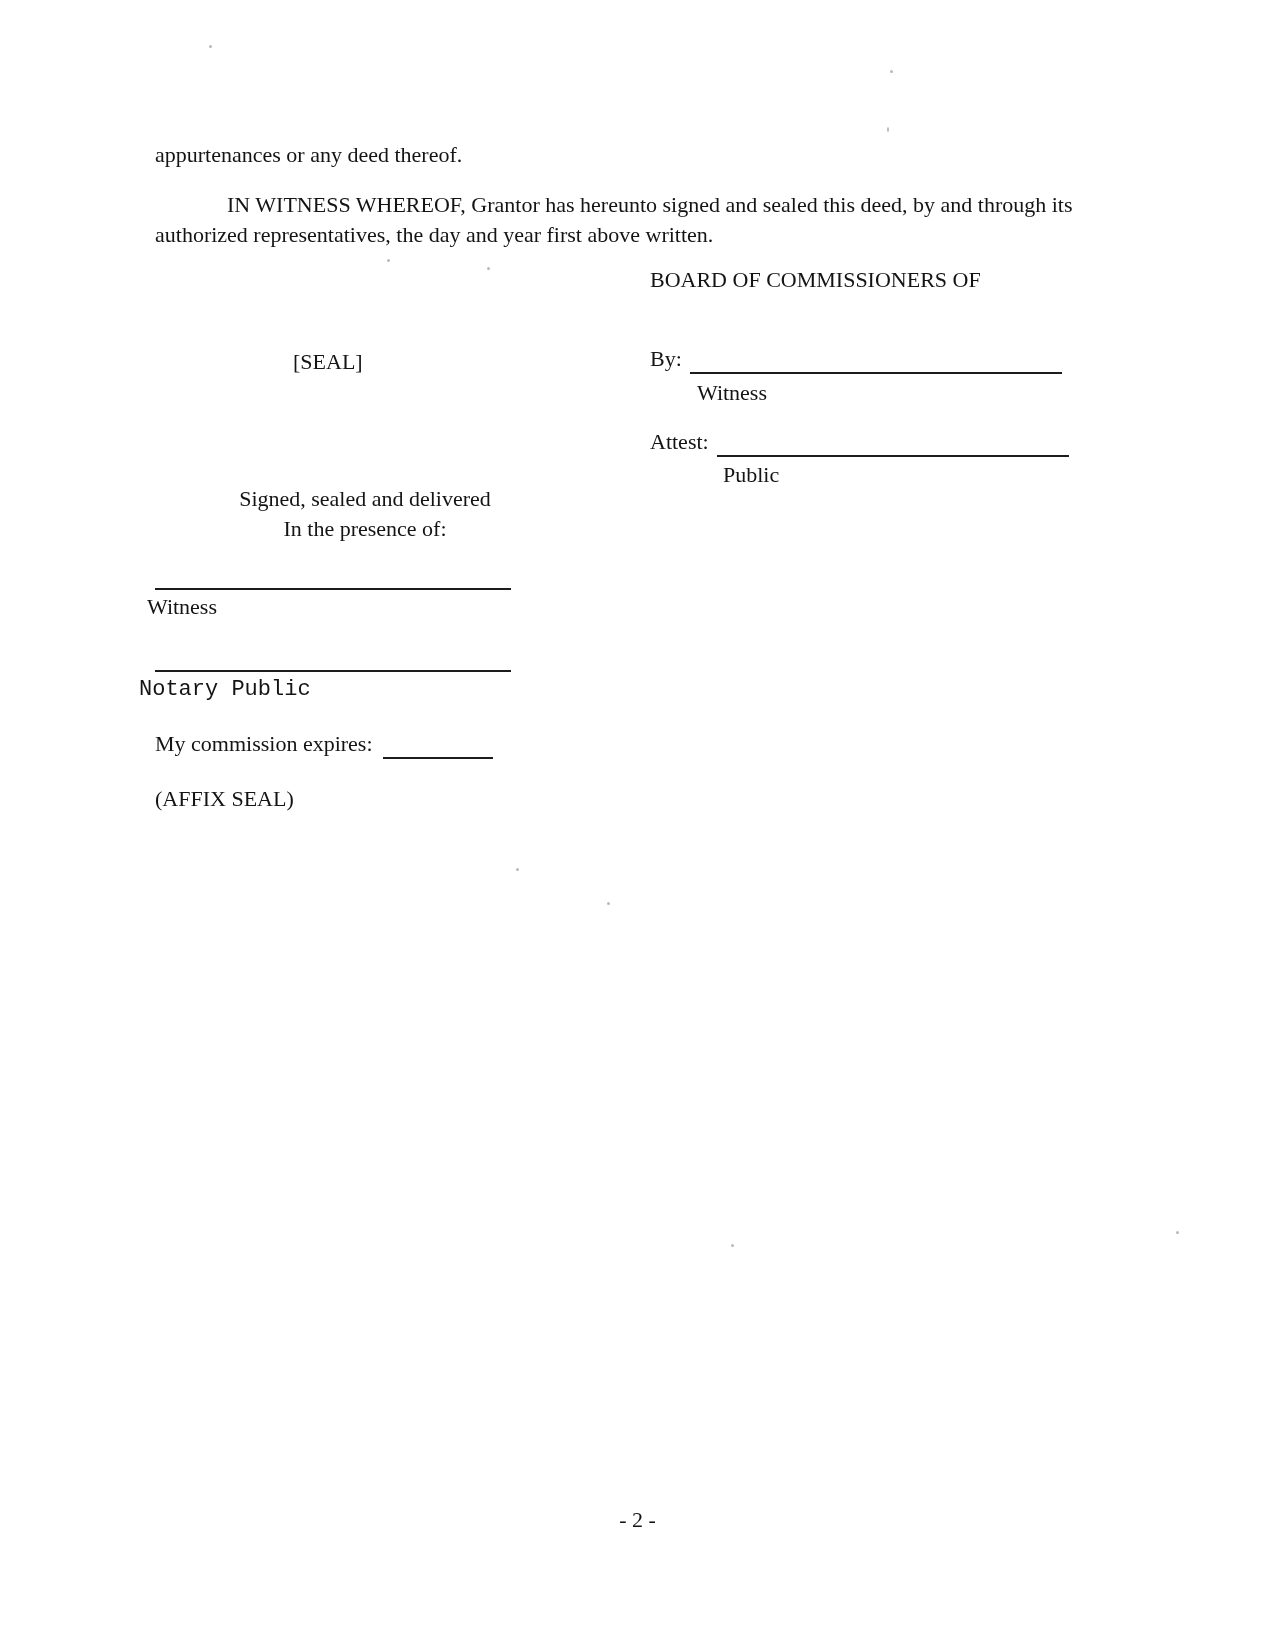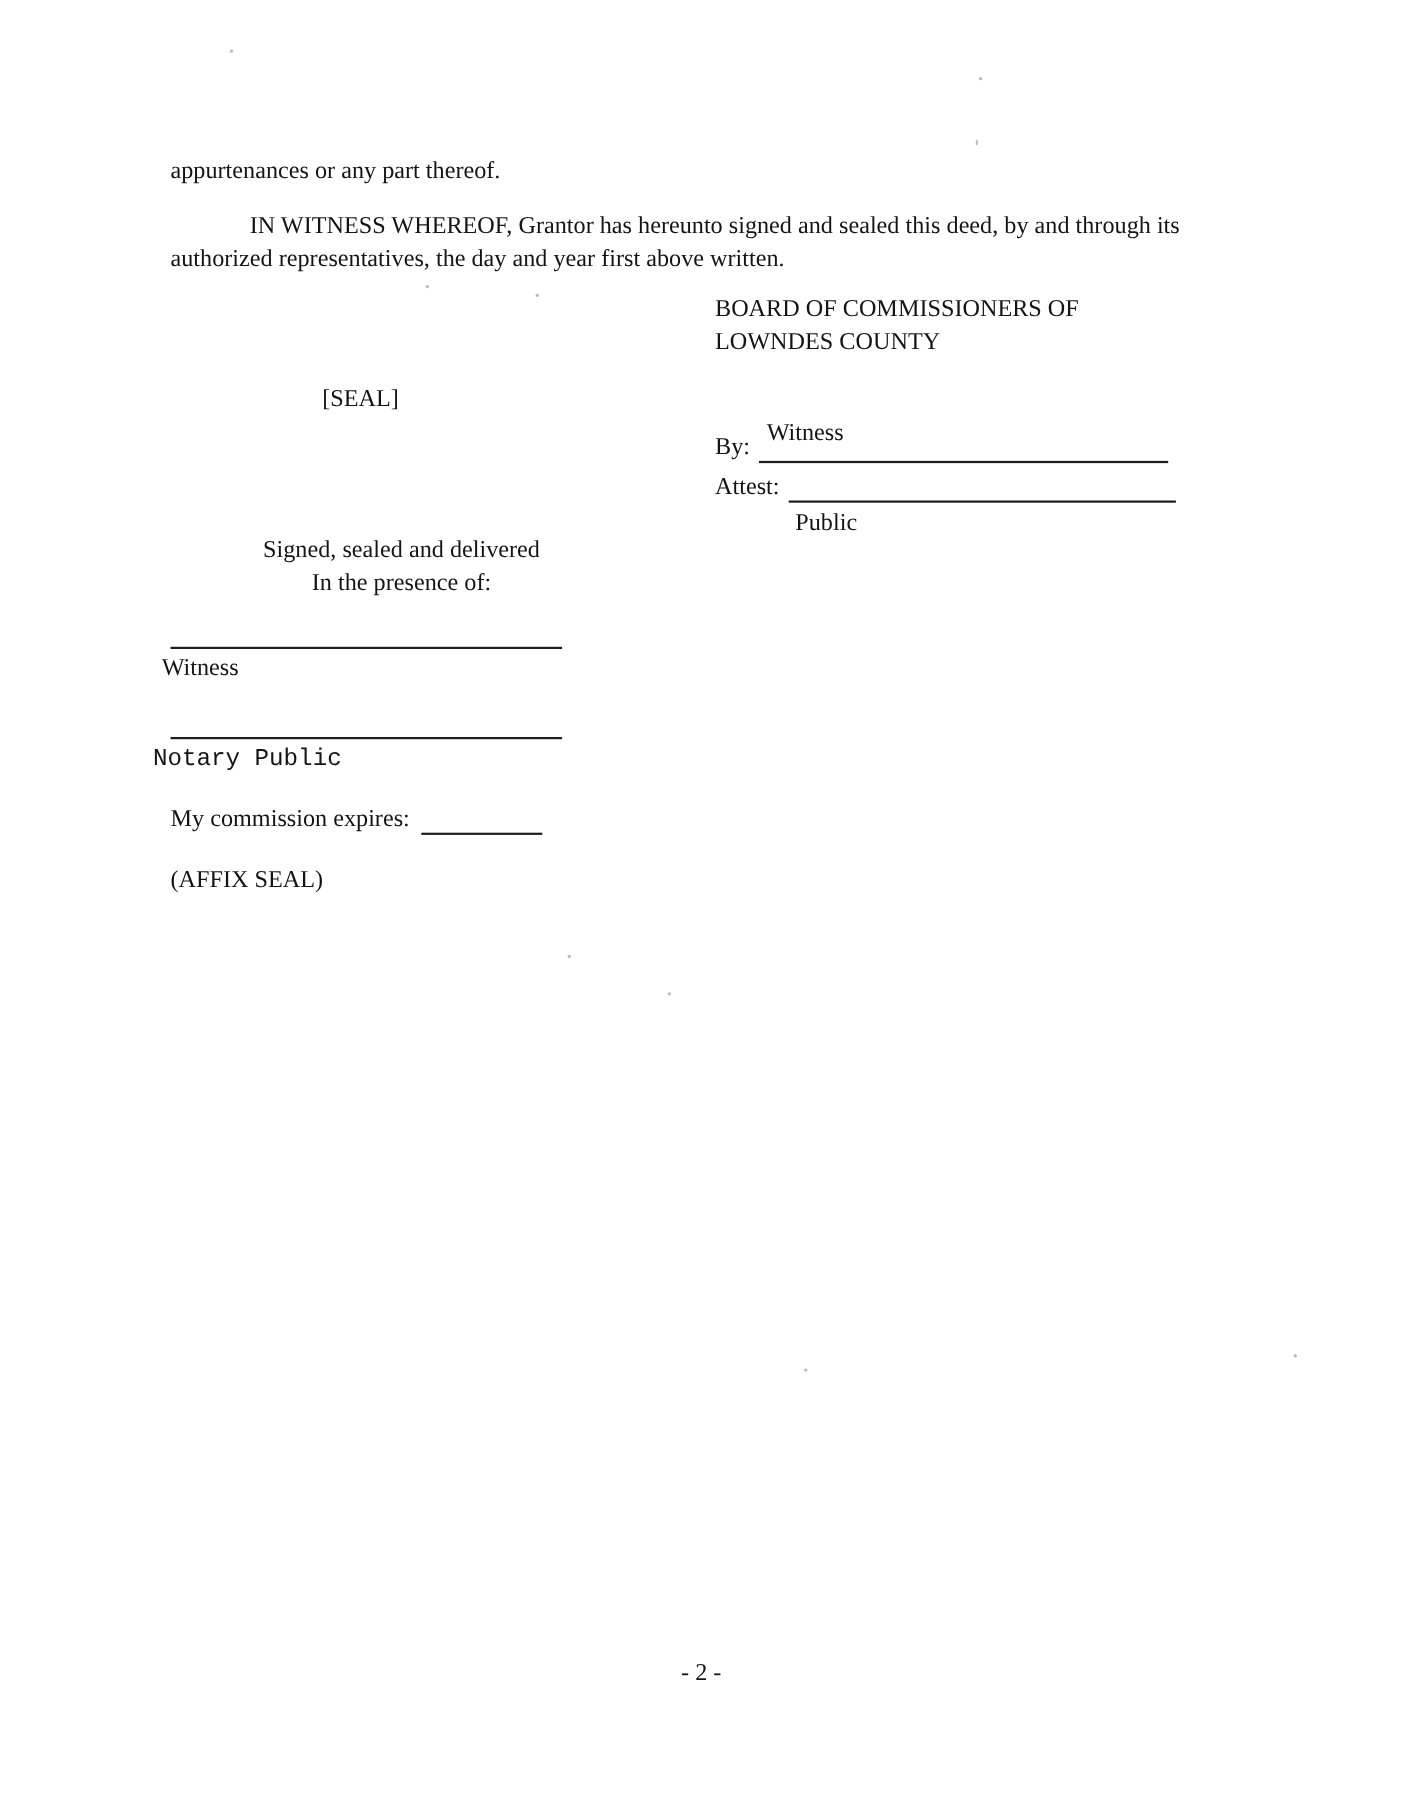--- a/index.html
+++ b/index.html
@@ -20,21 +20,21 @@
   .abs { position: absolute; }
 
   .para1 { left: 155px; top: 140px; width: 900px; }
   .para2 { left: 155px; top: 190px; width: 985px; text-indent: 72px; }
 
   .board-block { left: 650px; top: 265px; width: 440px; }
 
   .seal { left: 293px; top: 347px; }
 
   .sig-row { display: flex; align-items: flex-end; }
-  .by-row { left: 650px; top: 344px; width: 430px; margin-top: 47px; }
+  .by-row { left: 650px; top: 344px; width: 430px; }
   .attest-row { left: 650px; top: 427px; width: 430px; }
   .sig-line {
     display: inline-block;
     border-bottom: 2px solid #1c1c1c;
     height: 28px;
   }
   .by-line { width: 372px; margin-left: 8px; }
   .attest-line { width: 352px; margin-left: 8px; }
   .chairman { left: 697px; top: 378px; }
   .clerk { left: 723px; top: 460px; }
@@ -62,27 +62,26 @@
     position: absolute;
     background: #b9b9b9;
     border-radius: 50%;
   }
 </style>
 </head>
 <body>
 
 <div class="page">
 
-  <div class="abs para1">appurtenances or any part thereof.</div>
+  <div class="abs para1">appurtenances or any deed thereof.</div>
 
   <div class="abs para2">IN WITNESS WHEREOF, Grantor has hereunto signed and sealed this deed, by and through its authorized representatives, the day and year first above written.</div>
 
   <div class="abs board-block">
     <div>BOARD OF COMMISSIONERS OF</div>
-    <div>LOWNDES COUNTY</div>
   </div>
 
   <div class="abs seal">[SEAL]</div>
 
   <div class="abs sig-row by-row">
     <span>By:</span>
     <span class="sig-line by-line"></span>
   </div>
   <div class="abs chairman">Witness</div>
 

